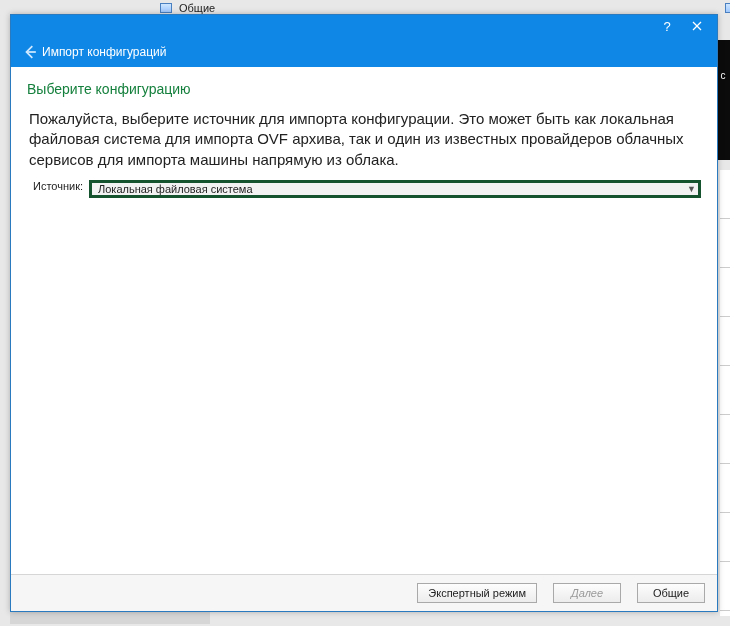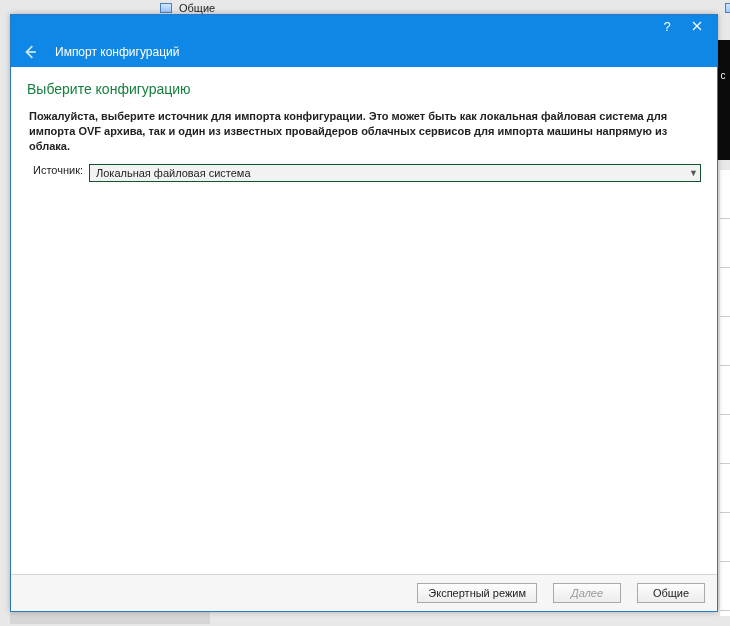--- a/index.html
+++ b/index.html
@@ -84,21 +84,21 @@
       display: flex; align-items: center; justify-content: center;
       color: #fff;
       font-size: 13px;
       cursor: pointer;
     }
     .titlebar-main {
       height: 30px;
       display: flex;
       align-items: center;
       padding-left: 10px;
-      gap: 16px;
+      gap: 3px;
       font-size: 12px;
     }
     .back-arrow {
       width: 18px; height: 18px;
       display: flex; align-items: center; justify-content: center;
       color: rgba(255,255,255,0.7);
       font-size: 15px;
       cursor: default;
     }
     .content {
@@ -106,43 +106,42 @@
       padding: 14px 16px 8px 16px;
       color: #222;
     }
     .page-title {
       color: #15803d;
       font-size: 14px;
       font-weight: 400;
       margin-bottom: 12px;
     }
     .instruction {
-      font-size: 11px;
+      font-size: 15px;
       color: #222;
       line-height: 1.35;
       margin-bottom: 10px;
       padding-left: 2px;
-      font-weight: bold;
     }
     .row {
       display: flex;
       gap: 6px;
       margin-bottom: 8px;
     }
     .row-label {
       width: 56px;
       text-align: right;
       font-size: 11px;
       color: #222;
     }
     .combo {
       flex: 1;
       height: 18px;
       background: #f2f2f2;
-      border: 1px solid #14532d;
+      border: 3px solid #14532d;
       display: flex;
       align-items: center;
       justify-content: space-between;
       padding: 0 2px 0 6px;
       font-size: 11px;
       cursor: pointer;
     }
     .combo .caret {
       font-size: 9px;
       color: #555;

